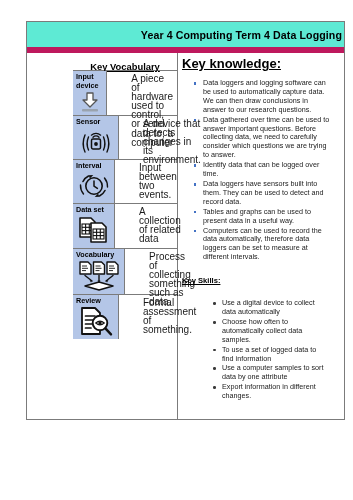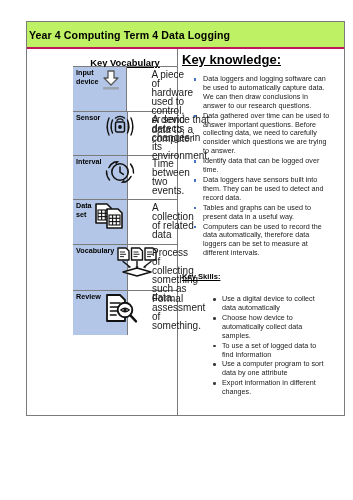--- a/index.html
+++ b/index.html
@@ -13,23 +13,23 @@
 
   .doc{
     position:absolute;left:26px;top:21px;width:319px;
     border:1px solid #7b7b7b;
     box-sizing:border-box;
     background:#fff;
   }
 
   
   .title-row{
-    background:#bef264;
-    border-bottom:2px solid #be185d;
-    text-align:left;
+    background:#5eead4;
+    border-bottom:6px solid #be185d;
+    text-align:right;
     padding:3px 2px 4px;
   }
   .title-row .title{
     font-size:10.6px;font-weight:bold;color:#000;letter-spacing:0.1px;
   }
 
   
   .body-row{display:flex;align-items:stretch;}
   .col-left{width:151px;box-sizing:border-box;border-right:1px solid #7b7b7b;padding-left:46px;}
   .col-right{flex:1;box-sizing:border-box;padding:3px 4px 4px 4px;}
@@ -46,21 +46,21 @@
   }
 
   
   .vrow{display:flex;border-bottom:1px solid #7b7b7b;}
   .vrow:last-child{border-bottom:none;}
   .vterm{
     width:55px;box-sizing:border-box;
     background:#b4c6e7;
     border-right:1px solid #7b7b7b;
     padding:2px 2px 2px 3px;
-    display:flex;align-items:flex-start;
+    display:flex;flex-direction:column;align-items:flex-start;
   }
   .vterm .tlabel{font-size:7.2px;font-weight:bold;color:#000;line-height:8.6px;}
   .vterm .ticon{flex:1;display:flex;align-items:center;justify-content:center;width:100%;}
   .vdef{
     flex:1;box-sizing:border-box;
     padding:3px 4px 2px 4px;
     font-size:10px;line-height:9.1px;color:#1a1a1a;margin-left:20px;
   }
 
   
@@ -150,21 +150,21 @@
                 <path d="M18 9 v5.2 l3.4 2.2" fill="none" stroke="#111" stroke-width="1.5" stroke-linecap="round"></path>
                 <path d="M7 9.5 a12 12 0 0 1 5.5 -5.5" fill="none" stroke="#111" stroke-width="1.6" stroke-linecap="round"></path>
                 <path d="M12.7 3.2 l4.6 -0.1 l-3.4 3.3 z" fill="#111"></path>
                 <path d="M29 18.5 a12 12 0 0 1 -5.5 5.5" fill="none" stroke="#111" stroke-width="1.6" stroke-linecap="round"></path>
                 <path d="M23.3 24.8 l-4.6 0.1 l3.4 -3.3 z" fill="#111"></path>
                 <path d="M4.5 13 a13.5 13.5 0 0 0 3 9" fill="none" stroke="#111" stroke-width="1.4" stroke-linecap="round"></path>
                 <path d="M31.5 15 a13.5 13.5 0 0 0 -3 -9" fill="none" stroke="#111" stroke-width="1.4" stroke-linecap="round"></path>
               </svg>
             </span>
           </div>
-          <div class="vdef">Time between two events.</div>
+          <div class="vdef">Input between two events.</div>
         </div>
 
 
         <div class="vrow" style="height:44px">
           <div class="vterm">
             <span class="tlabel">Data set</span>
             <span class="ticon">
               <svg width="36" height="28" viewBox="0 0 36 28">
                 <path d="M4 2 h11 l4 4 v15 h-15 z" fill="#fff" stroke="#111" stroke-width="1.6" stroke-linejoin="round"></path>
                 <g stroke="#111" stroke-width="1.1">
@@ -255,22 +255,22 @@
           <li>Data gathered over time can be used to answer important questions. Before collecting data, we need to carefully consider which questions we are trying to answer.</li>
           <li>Identify data that can be logged over time.</li>
           <li>Data loggers have sensors built into them. They can be used to detect and record data.</li>
           <li>Tables and graphs can be used to present data in a useful way.</li>
           <li>Computers can be used to record the data automatically, therefore data loggers can be set to measure at different intervals.</li>
         </ul>
 
         <span class="ks-title">Key Skills:</span>
         <ul class="slist">
           <li>Use a digital device to collect data automatically</li>
-          <li>Choose how device to automatically collect data samples.</li>
+          <li>Choose how often to automatically collect data samples.</li>
           <li>To use a set of logged data to find information</li>
-          <li>Use a computer program to sort data by one attribute</li>
+          <li>Use a computer samples to sort data by one attribute</li>
           <li>Export information in different changes.</li>
         </ul>
       </div>
 
     </div>
   </div>
 </div>
 
 </body></html>

